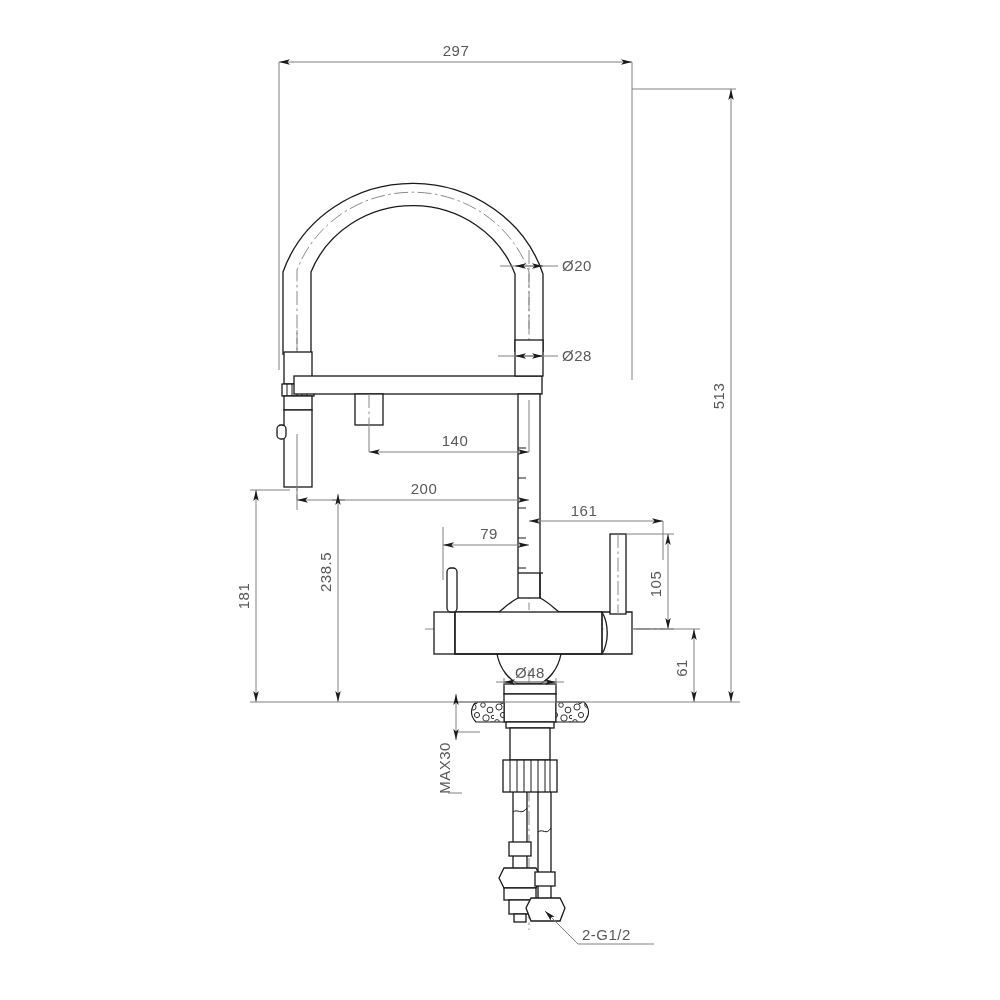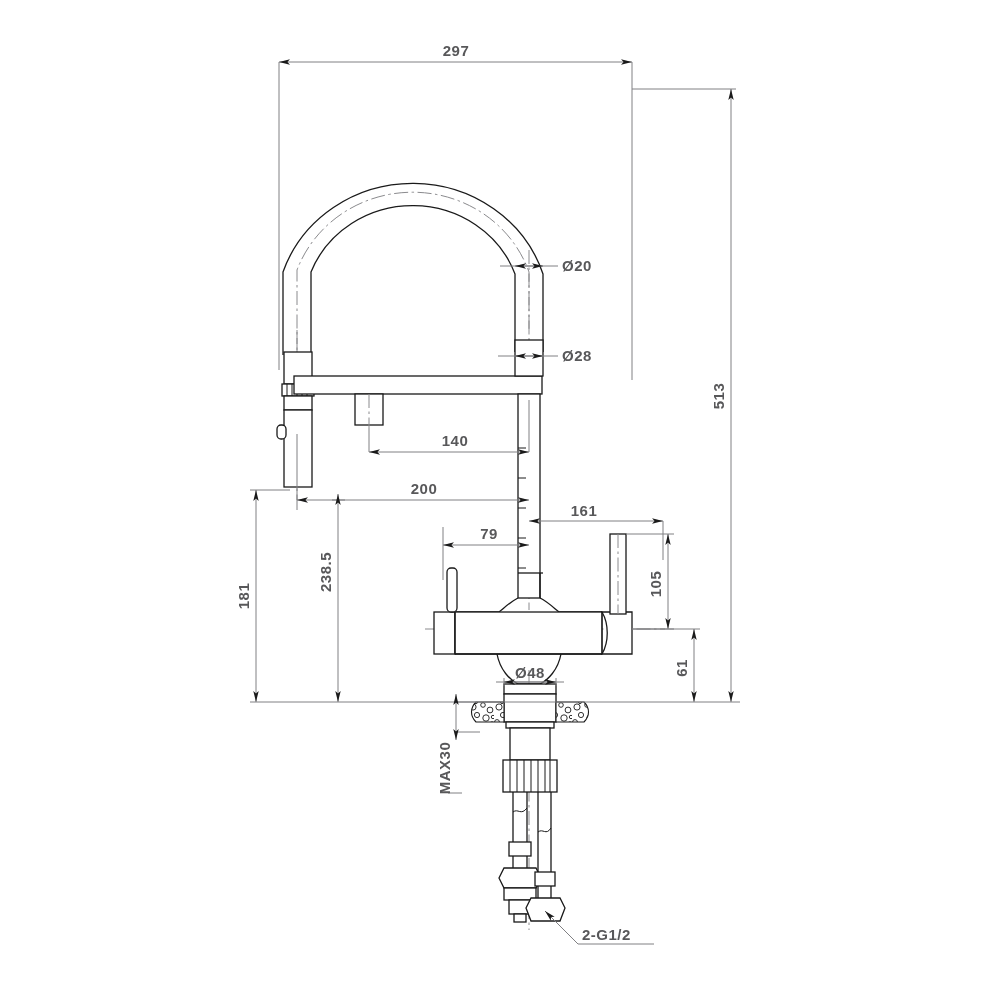--- a/index.html
+++ b/index.html
@@ -10,21 +10,20 @@
   }
   body {
     font-family: "Liberation Sans", sans-serif;
   }
   #drawing-root {
     position: relative;
     width: 1000px;
     height: 996px;
     background: #c4b5fd;
     overflow: hidden;
-    font-weight: bold;
   }
   svg#tech-drawing {
     display: block;
     width: 1000px;
     height: 1000px;
   }
   .dim-text {
     font-family: "Liberation Sans", sans-serif;
     font-size: 15px;
     fill: #58585a;

